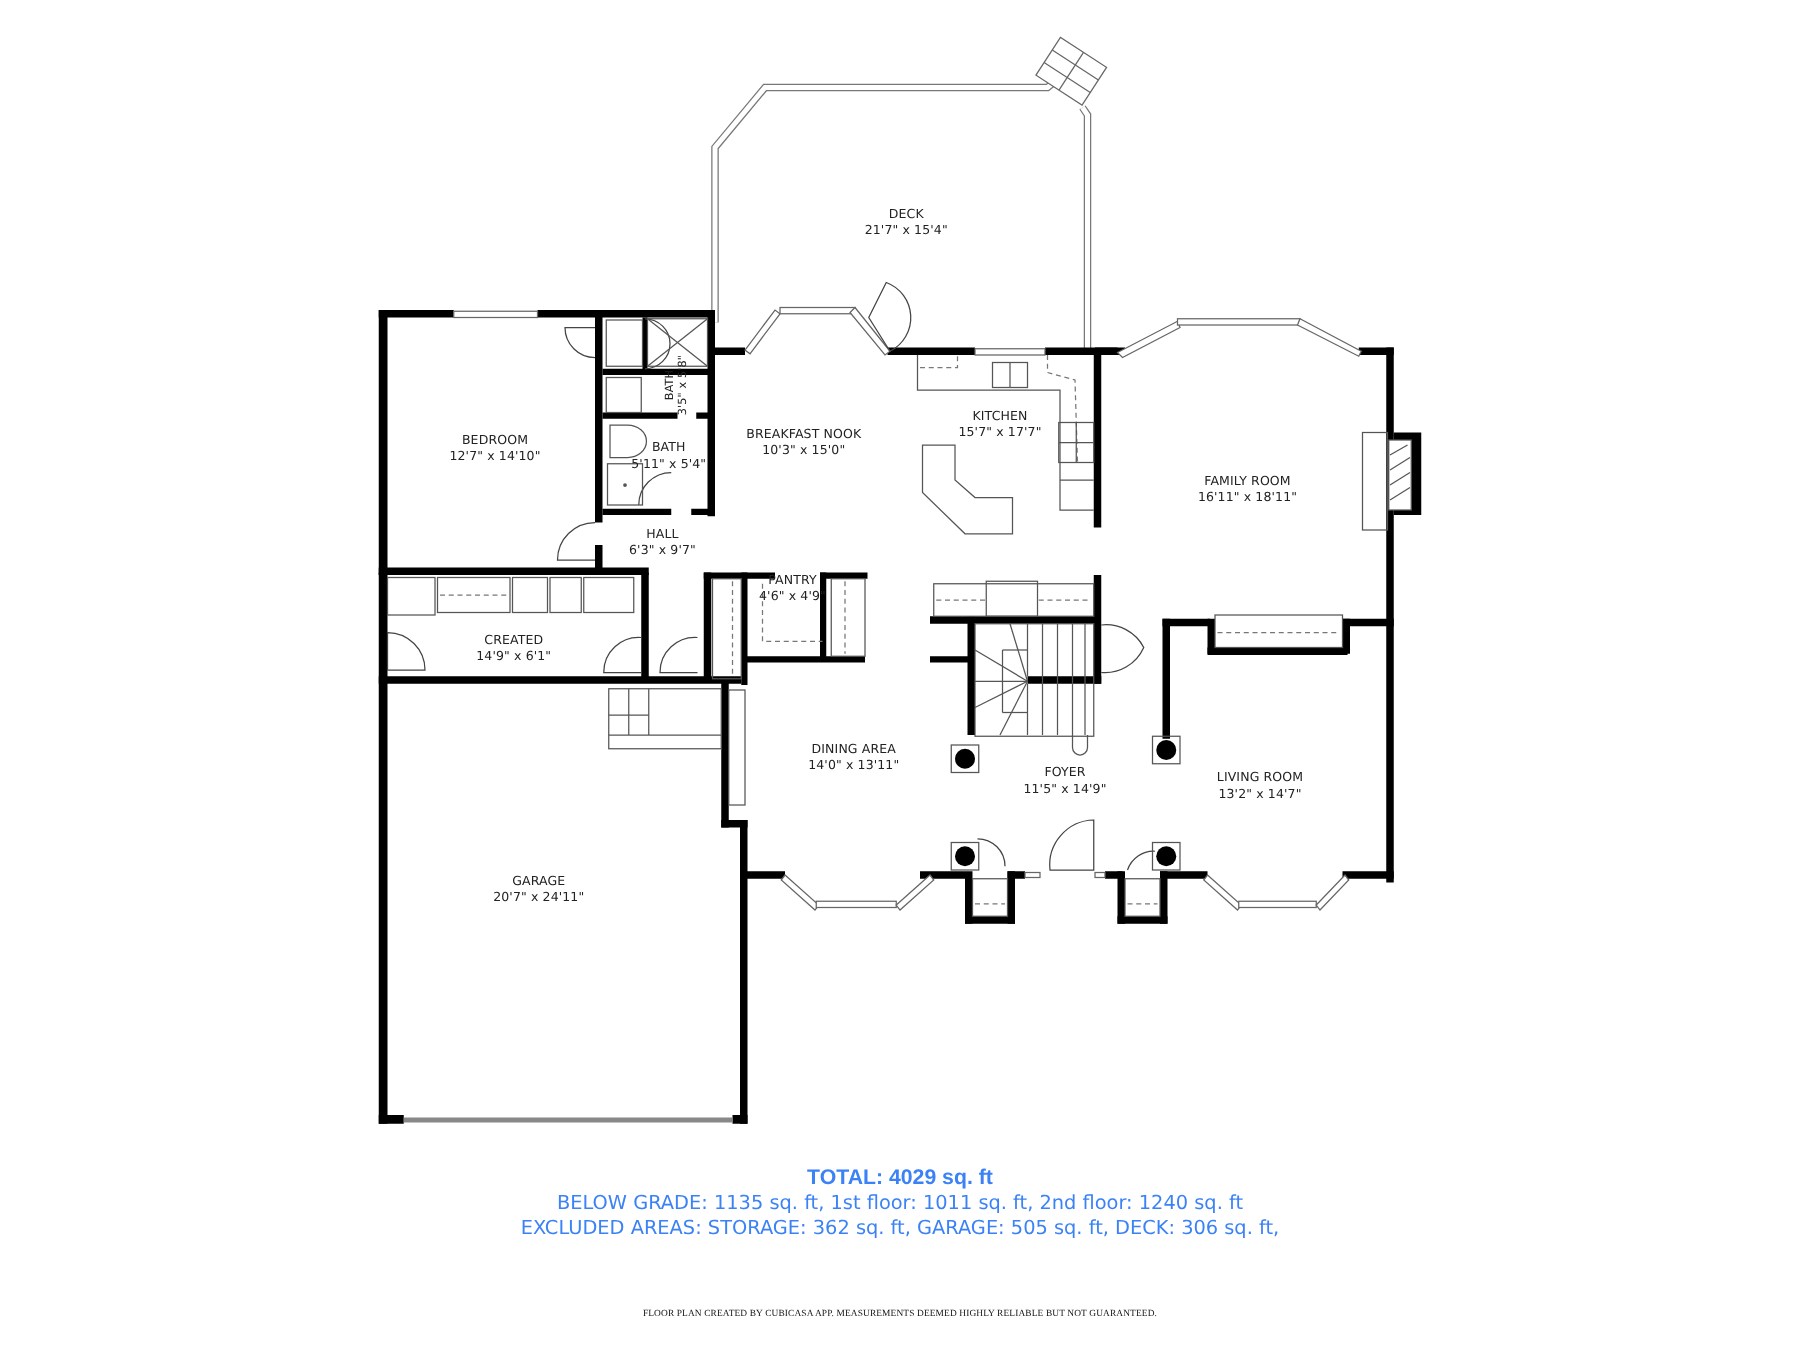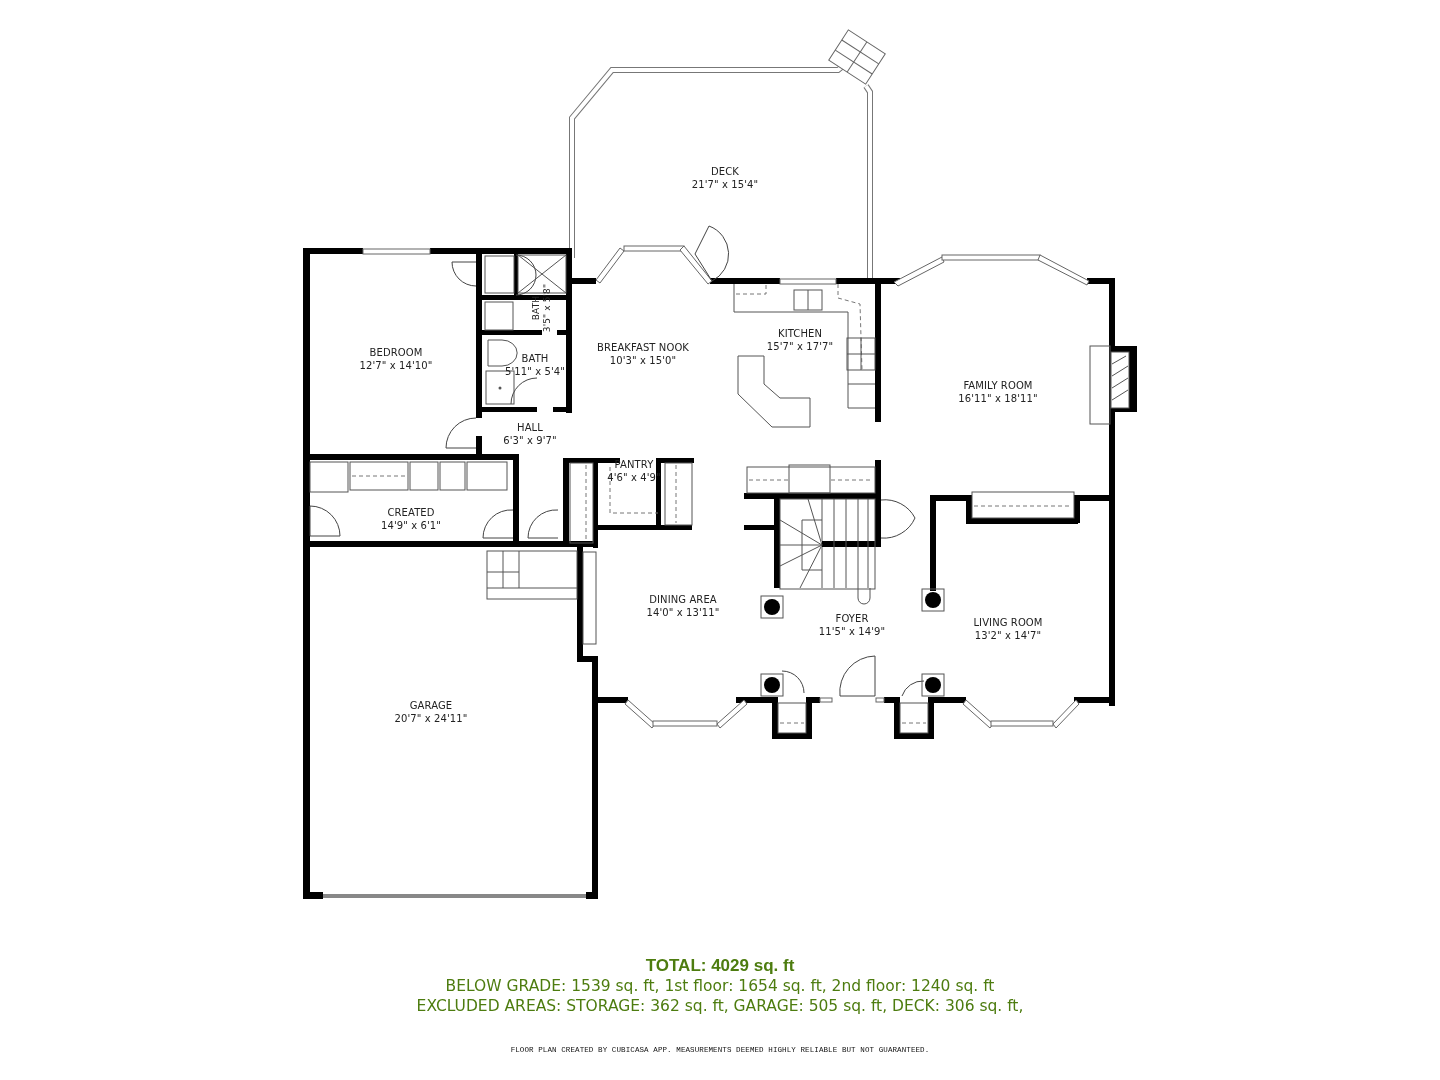--- a/index.html
+++ b/index.html
@@ -9,24 +9,24 @@
     .thin { fill: none; stroke: #555; stroke-width: 1; }
     .dash { fill: none; stroke: #777; stroke-width: 1; stroke-dasharray: 4 3; }
     .deck { fill: none; stroke: #777; stroke-width: 6; }
     .deckin { fill: none; stroke: #fff; stroke-width: 4; }
     .win { fill: #fff; stroke: #666; stroke-width: 1; }
     .door { fill: none; stroke: #444; stroke-width: 1; }
     .room-label { position: absolute; transform: translateX(-50%); text-align: center; color: #222; font-size: 10px; line-height: 13px; white-space: nowrap; letter-spacing: 0.1px; }
     .room-label .nm { display: block; }
     .room-label .dm { display: block; }
     .vert { transform: translate(-50%, -50%) rotate(-90deg); }
-    .summary { position: absolute; left: 0; width: 1440px; top: 956px; text-align: center; color: #4d7c0f; }
+    .summary { position: absolute; left: 0; width: 1440px; top: 932px; text-align: center; color: #3b82f6; }
     .summary .total { font-family: "Liberation Sans", sans-serif; font-weight: bold; font-size: 17px; line-height: 20px; }
     .summary .line { font-family: "DejaVu Sans", sans-serif; font-size: 15.5px; line-height: 20px; }
-    .disclaimer { position: absolute; left: 0; width: 1440px; top: 1046px; text-align: center; font-family: Liberation Mono, monospace; font-size: 7.5px; color: #111; letter-spacing: 0.1px; }
+    .disclaimer { position: absolute; left: 0; width: 1440px; top: 1046px; text-align: center; font-family: Liberation Serif, serif; font-size: 7.5px; color: #111; letter-spacing: 0.1px; }
   </style>
 </head>
 <body>
 
 <svg id="plan" viewBox="0 0 1440 1080" xmlns="http://www.w3.org/2000/svg">
 
   <g>
     <path class="deck" d="M572,258 L572,118 L612,70 L838,70 L848,62 M866,86 L870,92 L870,280"></path>
     <path class="deckin" d="M572,258 L572,118 L612,70 L838,70 L848,62 M866,86 L870,92 L870,280"></path>
 
@@ -303,16 +303,16 @@
       <span class="dm">13'2" x 14'7"</span>
     </div>
     <div class="room-label" style="left: 431px; top: 699px; text-align: center;">
       <span class="nm">GARAGE</span>
       <span class="dm">20'7" x 24'11"</span>
     </div>
   </div>
 
 <div class="summary">
   <div class="total">TOTAL: 4029 sq. ft</div>
-  <div class="line">BELOW GRADE: 1539 sq. ft, 1st floor: 1654 sq. ft, 2nd floor: 1240 sq. ft</div>
+  <div class="line">BELOW GRADE: 1135 sq. ft, 1st floor: 1011 sq. ft, 2nd floor: 1240 sq. ft</div>
   <div class="line">EXCLUDED AREAS: STORAGE: 362 sq. ft, GARAGE: 505 sq. ft, DECK: 306 sq. ft,</div>
 </div>
 <div class="disclaimer">FLOOR PLAN CREATED BY CUBICASA APP. MEASUREMENTS DEEMED HIGHLY RELIABLE BUT NOT GUARANTEED.</div>
 
 </body></html>

